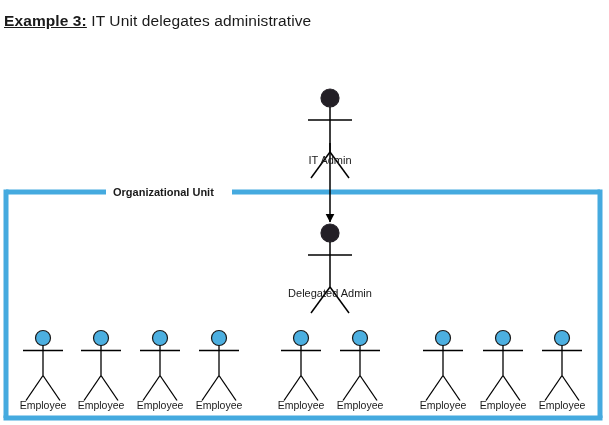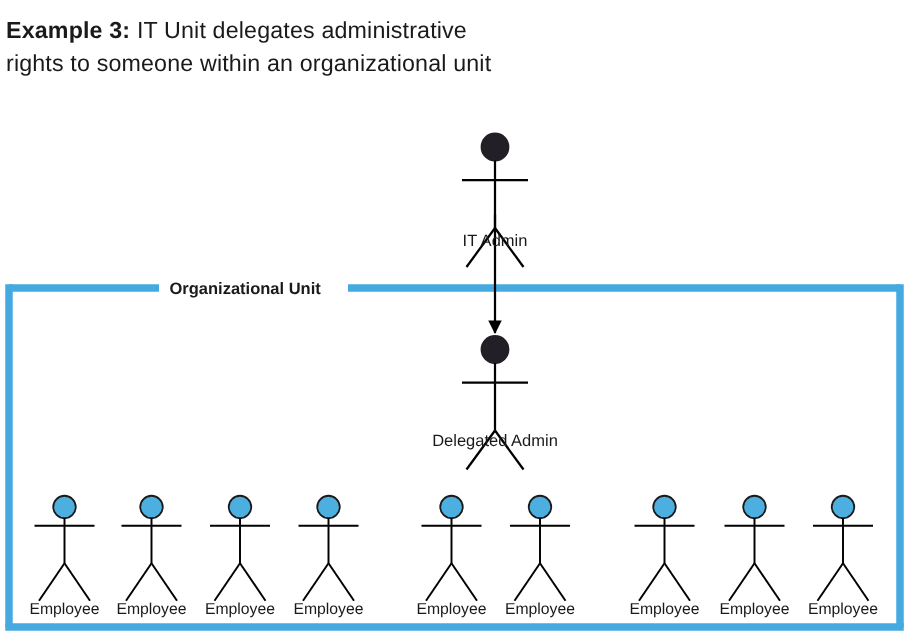--- a/index.html
+++ b/index.html
@@ -26,20 +26,21 @@
     left: 4px;
     top: 10px;
     width: 580px;
     font-size: 15.5px;
     line-height: 22px;
     color: #1a1a1a;
     letter-spacing: 0.1px;
   }
   .title-strong {
     font-weight: bold;
+    text-decoration: underline;
   }
   svg.canvas {
     position: absolute;
     left: 0;
     top: 0;
     width: 609px;
     height: 425px;
   }
   .fig-label {
     font-family: "Liberation Sans", sans-serif;
@@ -58,21 +59,20 @@
     fill: #1a1a1a;
   }
 </style>
 </head>
 <body>
 
 <div id="stage">
 
   <div class="title-block">
     <span class="title-strong">Example 3:</span><span> IT Unit delegates administrative</span><br>
-    <span>rights to someone within an organizational unit</span>
   </div>
 
   <svg class="canvas" id="diagram" viewBox="0 0 609 425">
     <defs>
       <marker id="arrowhead" markerWidth="8" markerHeight="8" refX="5.6" refY="3" orient="auto" markerUnits="strokeWidth">
         <path d="M0,0 L6,3 L0,6 z" fill="#000000"></path>
       </marker>
     </defs>
     <g id="org-unit-layer">
         <line x1="6" y1="192" x2="106" y2="192" stroke="#45aadf" stroke-width="5"></line>

